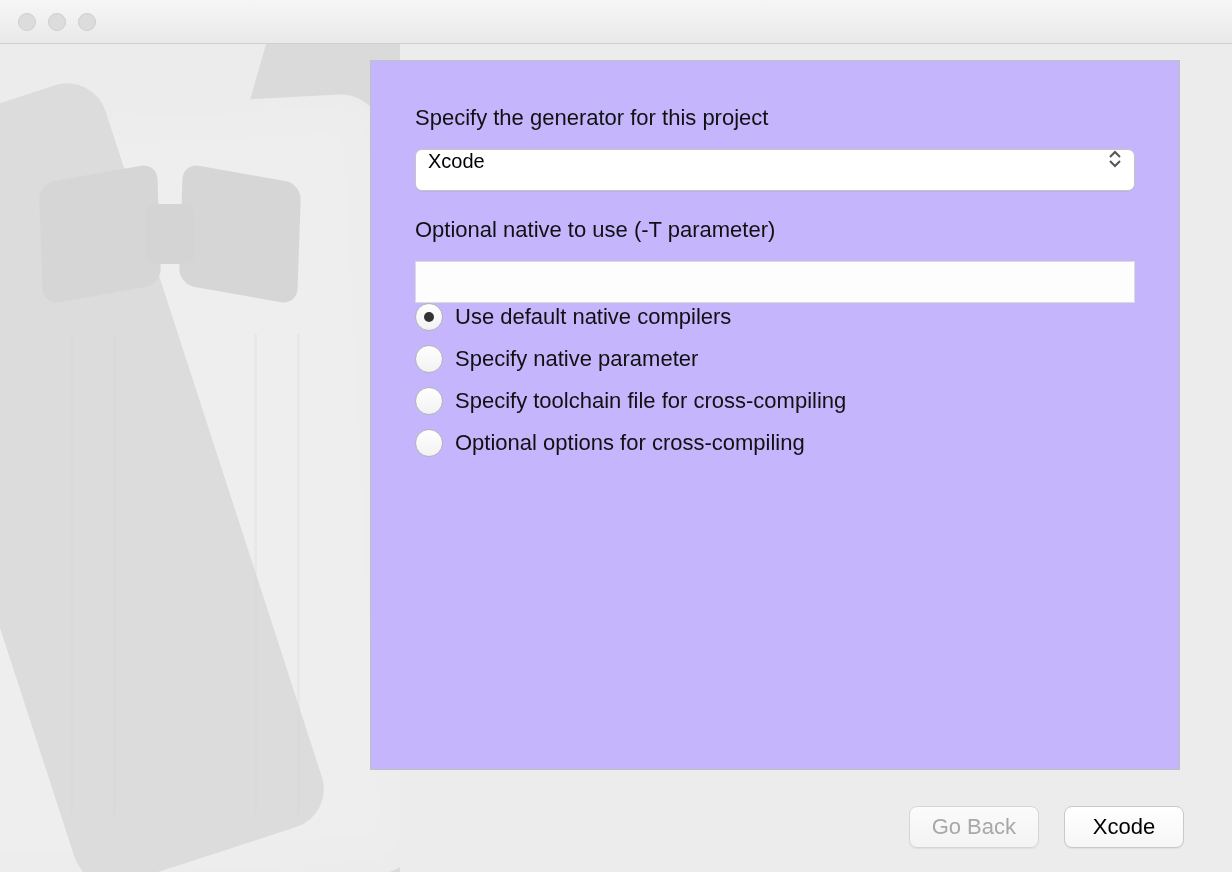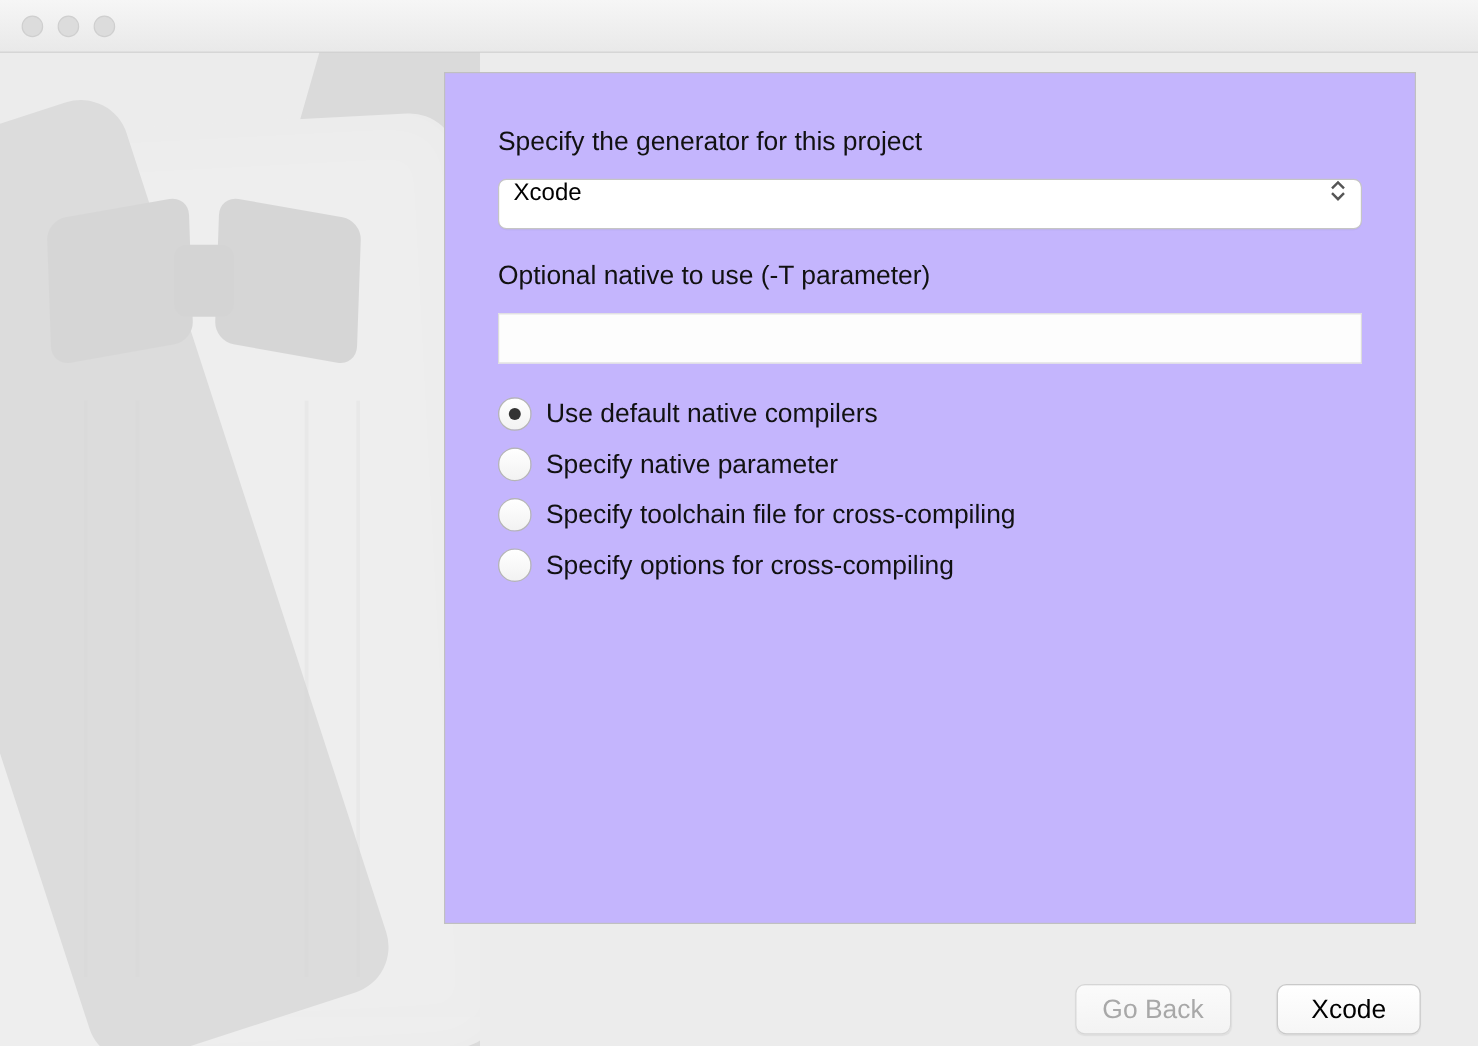--- a/index.html
+++ b/index.html
@@ -127,21 +127,21 @@
   }
   .combo .stepper svg { display:block; }
   .textfield {
     width: 100%;
     height: 42px;
     background: #fdfdfd;
     border: 1px solid #dcdcdc;
     padding: 0 10px;
     font-size: 18px;
   }
-  .radio-group { margin-top: 28px; }
+  .radio-group { }
   .radio-row {
     display: flex;
     align-items: center;
     gap: 12px;
     margin-bottom: 14px;
     font-size: 22px;
     color: #111;
     cursor: default;
   }
   .radio {
@@ -154,24 +154,24 @@
   }
   .radio.checked::after {
     content: "";
     width: 10px; height: 10px;
     border-radius: 50%;
     background: #333;
   }
   .footer {
     position: absolute;
     left: 0; right: 0;
-    bottom: 10px;
+    bottom: 24px;
     display: flex;
     justify-content: flex-end;
-    gap: 38px;
+    gap: 25px;
     padding-right: 48px;
   }
   .btn {
     min-width: 120px;
     height: 42px;
     padding: 0 22px;
     font-size: 22px;
     border-radius: 8px;
     border: 1px solid #c9c9c9;
     background: linear-gradient(#ffffff,#f6f6f6);
@@ -236,21 +236,21 @@
     <div class="radio-row">
       <span class="radio"></span>
       <span>Specify native parameter</span>
     </div>
     <div class="radio-row">
       <span class="radio"></span>
       <span>Specify toolchain file for cross-compiling</span>
     </div>
     <div class="radio-row">
       <span class="radio"></span>
-      <span>Specify options for cross-compiling</span>
+      <span>Optional options for cross-compiling</span>
     </div>
   </div>
 
 </div>
 
 <div class="footer">
   <div class="btn disabled">
     <span>Go Back</span>
   </div>
   <div class="btn">

